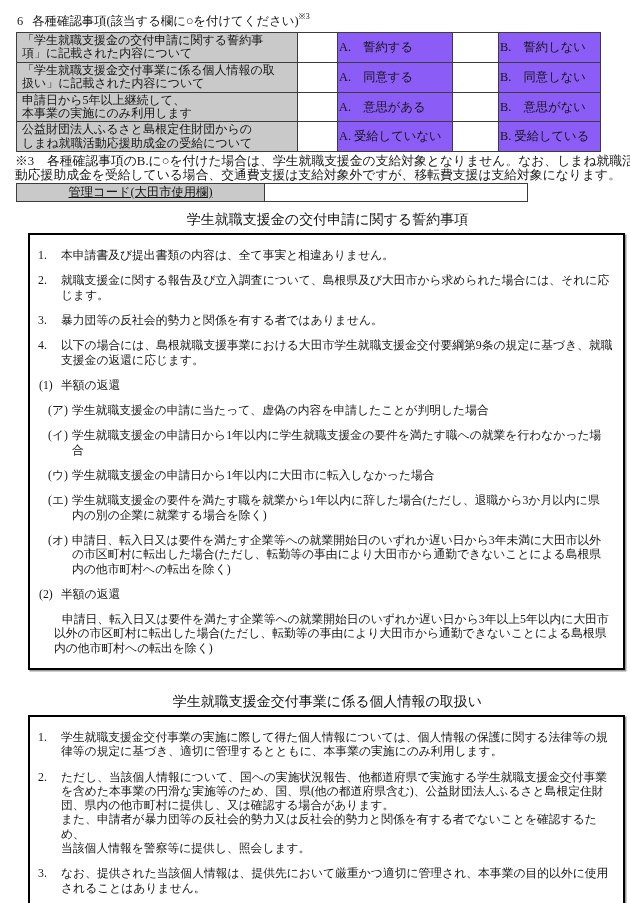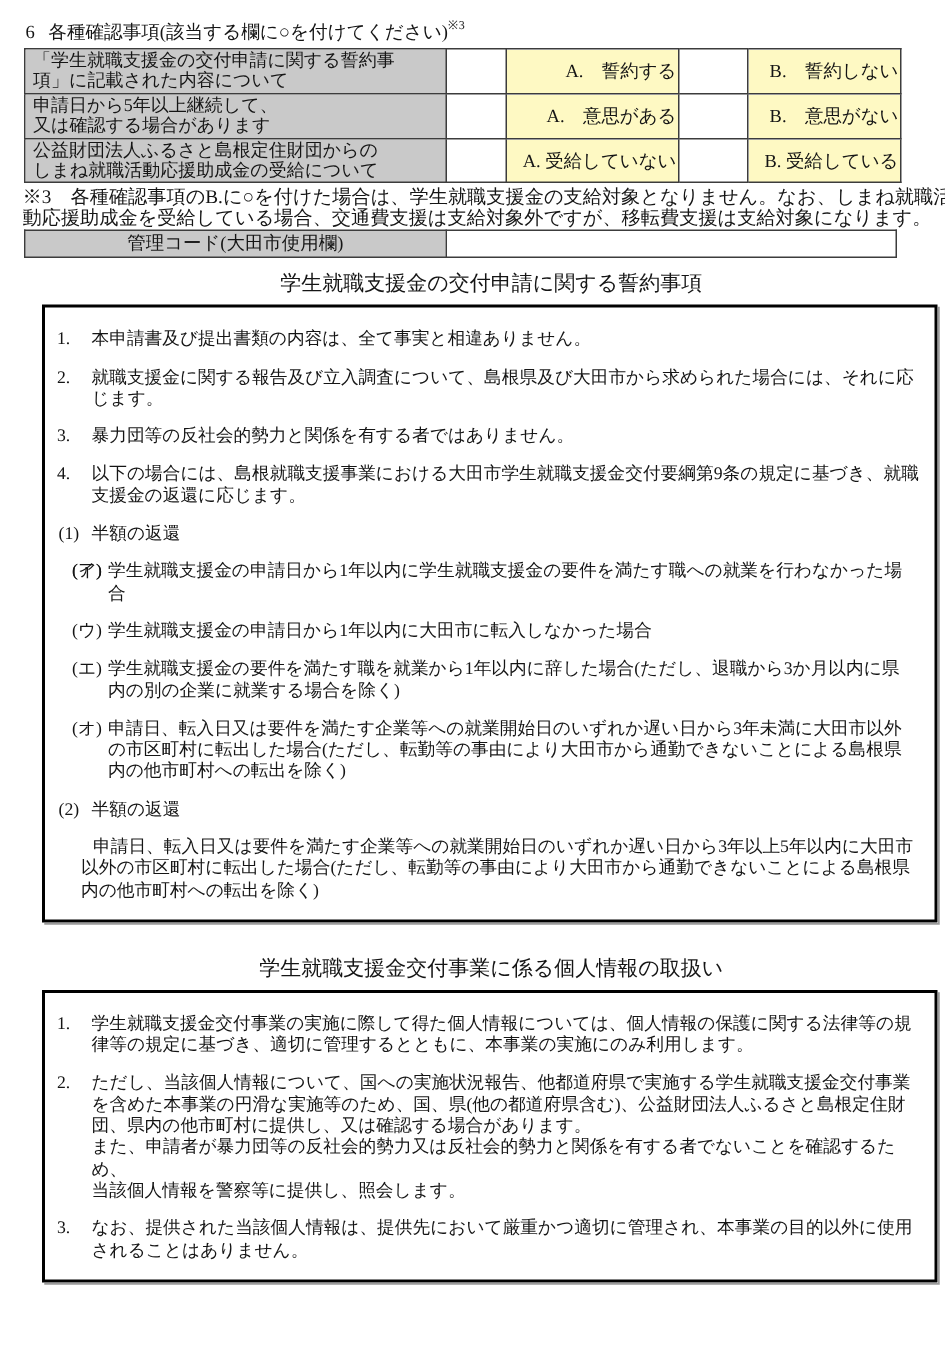--- a/index.html
+++ b/index.html
@@ -21,28 +21,28 @@
   .confirm-table td{
     border:1px solid #3c3c3c;overflow:hidden;
   }
   .confirm-table tr{height:29px;}
   .label-cell{
     background:#c9c9c9;font-size:12px;line-height:13.4px;
     padding:1px 2px 1px 5px;white-space:pre-line;vertical-align:middle;
   }
   .circle-cell{background:#ffffff;}
   .option-cell{
-    background:#fef9c3;text-align:right;font-size:12.3px;
+    background:#8b5cf6;text-align:left;font-size:12.3px;
     white-space:nowrap;vertical-align:middle;
   }
   .footnote{
     margin:3px 0 0 15px;width:624px;
     font-size:12.8px;line-height:13.4px;white-space:pre-line;
   }
-  .admin-table{margin:1px 0 0 16px;width:582px;}
+  .admin-table{margin:1px 0 0 16px;width:512px;text-decoration:underline;}
   .admin-table td{border:1px solid #3c3c3c;height:15px;}
   .admin-label{
     background:#c9c9c9;width:281px;text-align:center;
     font-size:12.3px;line-height:15px;
   }
   .admin-value{background:#ffffff;width:301px;}
   .box-title{
     width:599px;margin:10px 0 6px 28px;text-align:center;
     font-size:14px;line-height:15px;
   }
@@ -84,22 +84,30 @@
     <tbody>
       <tr>
           <td class="label-cell">「学生就職支援金の交付申請に関する誓約事
 項」に記載された内容について</td>
           <td class="circle-cell"></td>
           <td class="option-cell">A.　誓約する</td>
           <td class="circle-cell"></td>
           <td class="option-cell">B.　誓約しない</td>
         </tr>
         <tr>
+          <td class="label-cell">「学生就職支援金交付事業に係る個人情報の取
+扱い」に記載された内容について</td>
+          <td class="circle-cell"></td>
+          <td class="option-cell">A.　同意する</td>
+          <td class="circle-cell"></td>
+          <td class="option-cell">B.　同意しない</td>
+        </tr>
+        <tr>
           <td class="label-cell">申請日から5年以上継続して、
-又は確認する場合があります</td>
+本事業の実施にのみ利用します</td>
           <td class="circle-cell"></td>
           <td class="option-cell">A.　意思がある</td>
           <td class="circle-cell"></td>
           <td class="option-cell">B.　意思がない</td>
         </tr>
         <tr>
           <td class="label-cell">公益財団法人ふるさと島根定住財団からの
 しまね就職活動応援助成金の受給について</td>
           <td class="circle-cell"></td>
           <td class="option-cell">A. 受給していない</td>
@@ -124,21 +132,21 @@
   <div class="box-title">学生就職支援金の交付申請に関する誓約事項</div>
 
   <div class="doc-box">
     <div class="blk blk-item"><span class="marker">1.</span><span class="blk-text">本申請書及び提出書類の内容は、全て事実と相違ありません。</span></div>
       <div class="blk blk-item"><span class="marker">2.</span><span class="blk-text">就職支援金に関する報告及び立入調査について、島根県及び大田市から求められた場合には、それに応
 じます。</span></div>
       <div class="blk blk-item"><span class="marker">3.</span><span class="blk-text">暴力団等の反社会的勢力と関係を有する者ではありません。</span></div>
       <div class="blk blk-item"><span class="marker">4.</span><span class="blk-text">以下の場合には、島根就職支援事業における大田市学生就職支援金交付要綱第9条の規定に基づき、就職
 支援金の返還に応じます。</span></div>
       <div class="blk blk-hnum"><span class="marker">(1)</span><span class="blk-text">半額の返還</span></div>
-      <div class="blk blk-sub"><span class="marker">(ア)</span></div>
+      <div class="blk blk-sub"><span class="marker">(ア)</span><span class="blk-text">学生就職支援金の申請に当たって、虚偽の内容を申請したことが判明した場合</span></div>
       <div class="blk blk-sub"><span class="marker">(イ)</span><span class="blk-text">学生就職支援金の申請日から1年以内に学生就職支援金の要件を満たす職への就業を行わなかった場
 合</span></div>
       <div class="blk blk-sub"><span class="marker">(ウ)</span><span class="blk-text">学生就職支援金の申請日から1年以内に大田市に転入しなかった場合</span></div>
       <div class="blk blk-sub"><span class="marker">(エ)</span><span class="blk-text">学生就職支援金の要件を満たす職を就業から1年以内に辞した場合(ただし、退職から3か月以内に県
 内の別の企業に就業する場合を除く)</span></div>
       <div class="blk blk-sub"><span class="marker">(オ)</span><span class="blk-text">申請日、転入日又は要件を満たす企業等への就業開始日のいずれか遅い日から3年未満に大田市以外
 の市区町村に転出した場合(ただし、転勤等の事由により大田市から通勤できないことによる島根県
 内の他市町村への転出を除く)</span></div>
       <div class="blk blk-hnum"><span class="marker">(2)</span><span class="blk-text">半額の返還</span></div>
       <div class="blk blk-para"><span class="blk-text">申請日、転入日又は要件を満たす企業等への就業開始日のいずれか遅い日から3年以上5年以内に大田市

